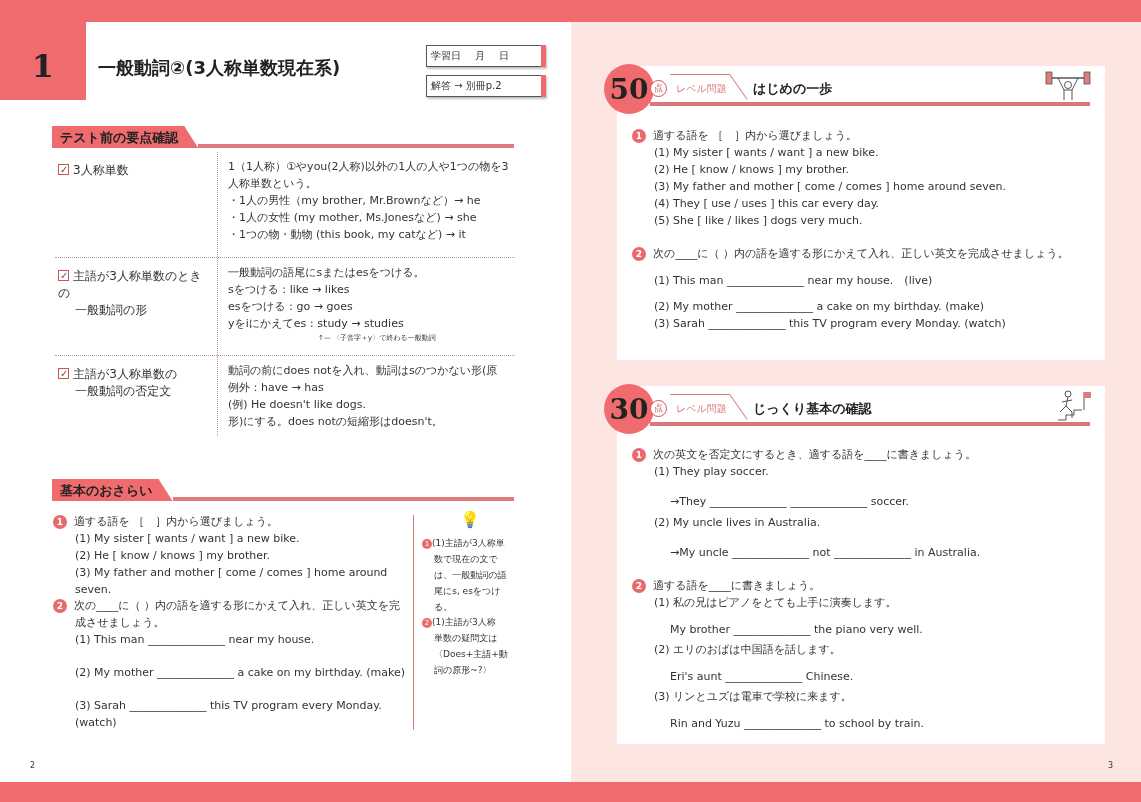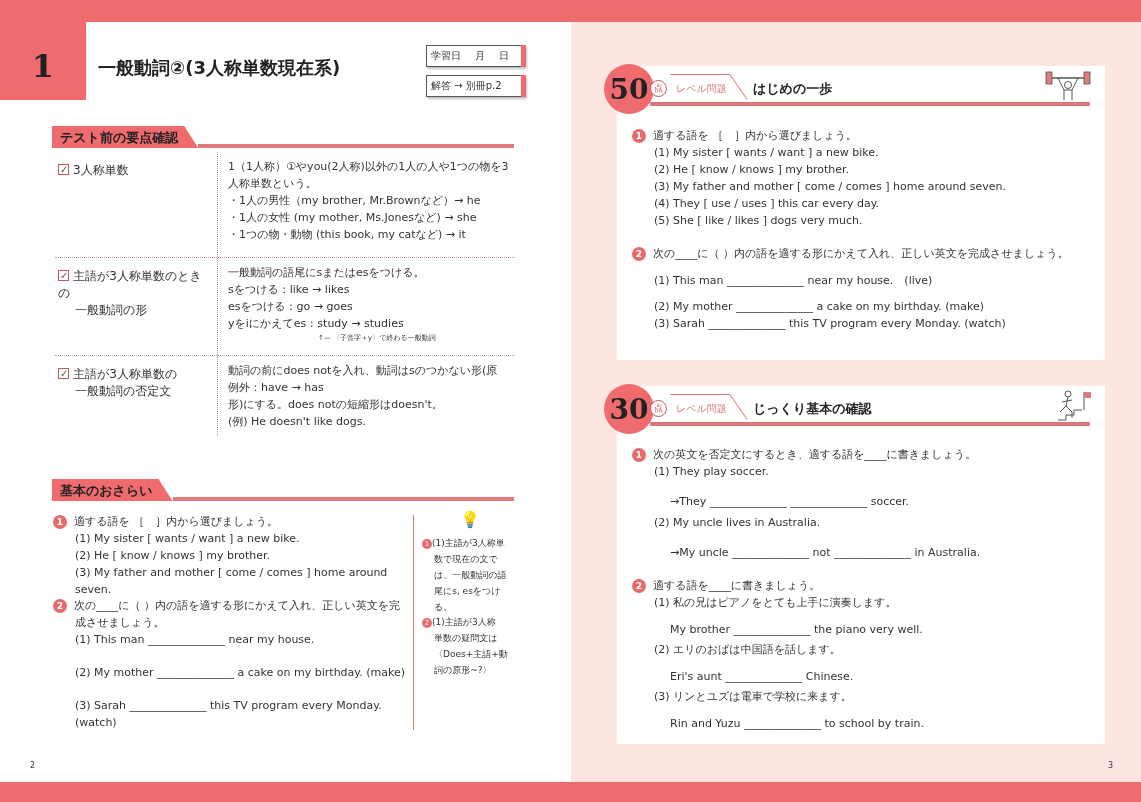--- a/index.html
+++ b/index.html
@@ -8,21 +8,21 @@
   .abs { position: absolute; }
   .topbar { left: 0; top: 0; width: 1141px; height: 22px; background: #f06b6e; }
   .bottombar { left: 0; top: 782px; width: 1141px; height: 20px; background: #f06b6e; }
   .rightpage { left: 571px; top: 22px; width: 570px; height: 760px; background: #fde6e2; }
   .leftpage { left: 0; top: 22px; width: 571px; height: 760px; background: #fff; }
 
   .chapnum { left: 0; top: 22px; width: 86px; height: 78px; background: #f06b6e; color: #222;
     font-family: "DejaVu Serif", "Liberation Serif", serif; font-weight: bold; font-size: 32px;
     display: flex; align-items: center; justify-content: center; padding-top: 10px; }
   .chaptitle { left: 98px; top: 56px; font-size: 18px; font-weight: bold; color: #222; }
-  .tag { left: 426px; width: 100px; height: 22px; background: #fff; border: 1px solid #555;
+  .tag { left: 426px; width: 120px; height: 22px; background: #fff; border: 1px solid #555;
     box-shadow: 1px 2px 2px rgba(0,0,0,0.25); font-size: 10px; display: flex; align-items: center; padding-left: 4px; color: #333; text-align: right; }
   .tag::after { content: ""; position: absolute; right: -1px; top: -1px; width: 5px; height: 22px; background: #f06b6e; }
   .tag span { margin-right: 14px; }
 
   .sechead { height: 22px; display: flex; align-items: flex-end; }
   .sechead .lbl { background: #f06b6e; color: #222; font-weight: bold; font-size: 13px; padding: 3px 20px 3px 8px;
     clip-path: polygon(0 0, calc(100% - 14px) 0, 100% 100%, 0 100%); height: 22px; }
   .sechead .line { flex: 1; height: 4px; background: #e07a7b; }
 
   .row { left: 55px; width: 460px; border-bottom: 1px dotted #b99; }
@@ -101,22 +101,22 @@
 </div>
 
 <div class="abs row" style="top:356px; height:80px; border-bottom:none;">
   <div class="lc">
     <div><span class="chk"></span><span>主語が3人称単数の</span></div>
     <div style="padding-left:17px">一般動詞の否定文</div>
   </div>
   <div class="rc">
     <div>動詞の前にdoes notを入れ、動詞はsのつかない形(原</div>
     <div>例外：have → has</div>
+    <div>(例) He doesn't like dogs.</div>
     <div>形)にする。does notの短縮形はdoesn't。</div>
-    <div>(例) He doesn't like dogs.</div>
   </div>
 </div>
 
 <div class="abs sechead" style="left:52px; top:479px; width:462px;">
   <div class="lbl">基本のおさらい</div>
   <div class="line"></div>
 </div>
 
 <div class="abs q" style="left:53px; top:513px; width:355px;">
   <div><span class="num">1</span><span>適する語を ［　］内から選びましょう。</span></div>

